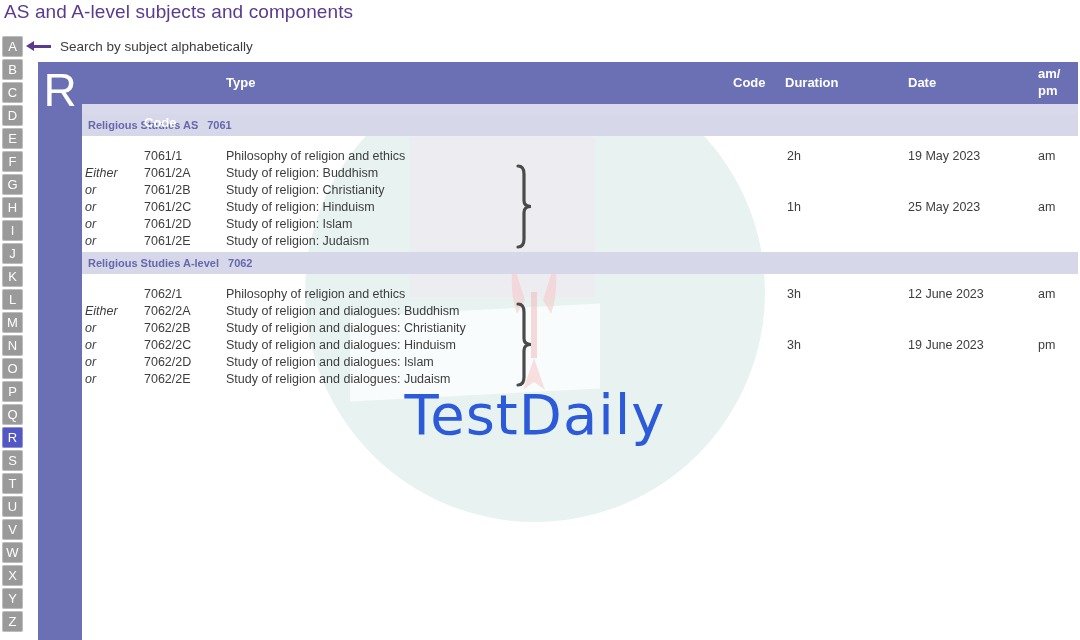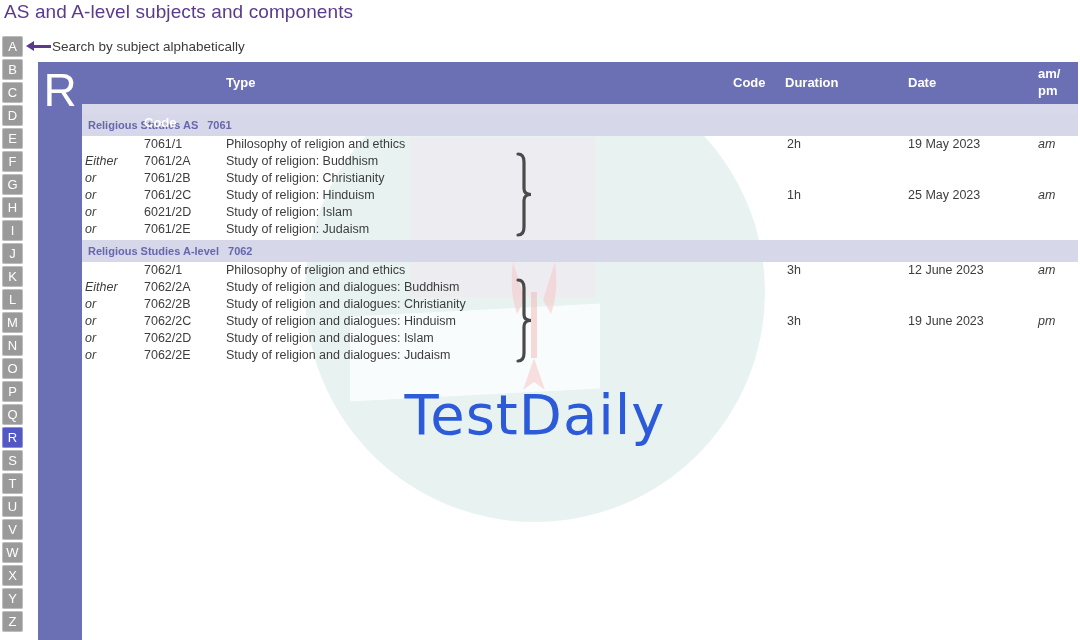--- a/index.html
+++ b/index.html
@@ -28,20 +28,21 @@
   }
 
   
   .search-hint {
     position: absolute;
     left: 26px;
     top: 36px;
     height: 20px;
     display: flex;
     align-items: center;
+    gap: 8px;
   }
   .arrow-left {
     display: block;
     width: 26px;
     height: 14px;
     position: relative;
   }
   .arrow-left .shaft {
     position: absolute;
     left: 6px;
@@ -214,38 +215,39 @@
     padding-left: 6px;
     box-sizing: border-box;
     white-space: nowrap;
   }
   .group-header .gcode {
     margin-left: 9px;
   }
 
   .rows {
     position: relative;
+    margin-top: 12px;
   }
   .row {
     position: relative;
     height: 17px;
   }
   .cell {
     position: absolute;
     font-size: 12.5px;
     color: #3d3d3d;
     white-space: nowrap;
     line-height: 17px;
   }
   .c-either   { left: 3px;   font-style: italic; }
   .c-code     { left: 62px;  }
   .c-type     { left: 144px; }
   .c-duration { left: 705px; }
   .c-date     { left: 826px; }
-  .c-ampm     { left: 956px; font-style: italic; }
+  .c-ampm     { left: 956px; }
 
   .brace {
     position: absolute;
     left: 432px;
     width: 26px;
     color: #4a4a4a;
     font-size: 16px;
     font-family: "DejaVu Sans", sans-serif;
     z-index: 4;
     pointer-events: none;
@@ -349,21 +351,21 @@
         <div class="row">
           <span class="cell c-either">or</span>
           <span class="cell c-code">7061/2C</span>
           <span class="cell c-type">Study of religion: Hinduism</span>
           <span class="cell c-duration">1h</span>
           <span class="cell c-date">25 May 2023</span>
           <span class="cell c-ampm">am</span>
         </div>
         <div class="row">
           <span class="cell c-either">or</span>
-          <span class="cell c-code">6021/2D</span>
+          <span class="cell c-code">7061/2D</span>
           <span class="cell c-type">Study of religion: Islam</span>
         </div>
         <div class="row">
           <span class="cell c-either">or</span>
           <span class="cell c-code">7061/2E</span>
           <span class="cell c-type">Study of religion: Judaism</span>
         </div>
         <div class="brace" style="top: 15px; height: 87px;">
           <svg width="22" height="87" viewBox="0 0 22 87" preserveAspectRatio="none">
             <path d="M4 3 Q10 3 10 11 L10 37.5 Q10 43.5 17 43.5 Q10 43.5 10 49.5 L10 76 Q10 84 4 84" fill="none" stroke="#4a4a4a" stroke-width="3.2" stroke-linecap="round"></path>

